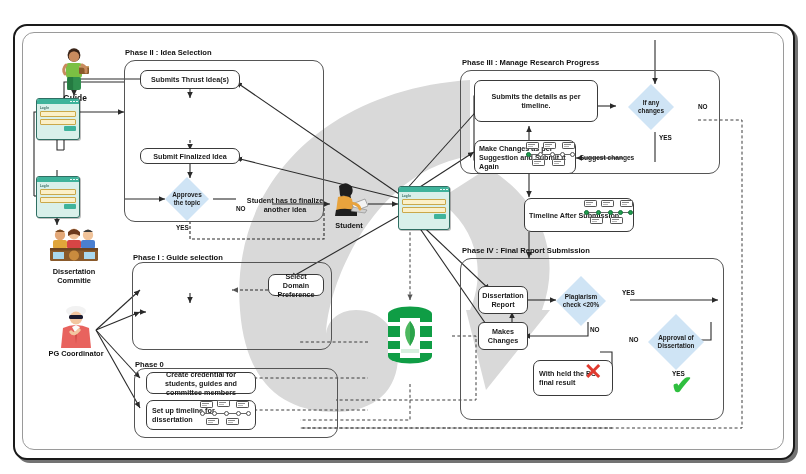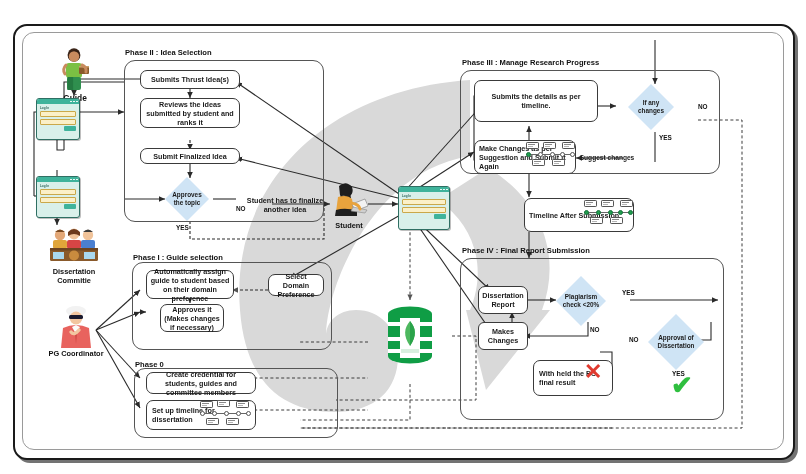--- a/index.html
+++ b/index.html
@@ -290,36 +290,33 @@
       <path d="M28 17 C34 24 35 32 28 42 C21 32 22 24 28 17z" fill="#4db85f"></path>
       <path d="M28 17 C34 24 35 32 28 42 L28 17z" fill="#2aa34a"></path>
       <rect x="19" y="45" width="18" height="4" fill="#d8efdf"></rect>
     </svg>
   </div>
 
   <div class="phase-title" style="left:125px;top:48px;">Phase II : Idea Selection</div>
   <div class="group" style="left:124px;top:60px;width:200px;height:162px;"></div>
 
   <div class="box" style="left:140px;top:70px;width:100px;height:19px;">Submits Thrust Idea(s)</div>
-  <div class="box" style="left:140px;top:98px;width:100px;height:30px;">Reviews the ideas submitted by student and ranks it</div>
   <div class="box" style="left:140px;top:148px;width:100px;height:16px;">Submit Finalized Idea</div>
 
   <div class="diamond" style="left:165px;top:177px;width:44px;height:44px;clip-path:polygon(50% 0,100% 50%,50% 100%,0 50%);">
     <span class="dlabel" style="transform:none;width:40px;">Approves the topic</span>
   </div>
   <div class="edge-label" style="left:236px;top:205px;">NO</div>
   <div class="edge-label" style="left:176px;top:224px;">YES</div>
   <div class="free-label" style="left:240px;top:196px;width:90px;">Student has to finalize another idea</div>
 
   <div class="phase-title" style="left:133px;top:253px;">Phase I : Guide selection</div>
   <div class="group" style="left:132px;top:262px;width:200px;height:88px;"></div>
 
-  <div class="box" style="left:146px;top:270px;width:88px;height:29px;">Automatically assign guide to student based on their domain preference</div>
   <div class="box" style="left:268px;top:274px;width:56px;height:22px;">Select Domain Preference</div>
-  <div class="box" style="left:160px;top:304px;width:64px;height:28px;">Approves it (Makes changes if necessary)</div>
 
   <div class="phase-title" style="left:135px;top:360px;">Phase 0</div>
   <div class="group" style="left:134px;top:368px;width:204px;height:70px;"></div>
 
   <div class="box" style="left:146px;top:372px;width:110px;height:22px;">Create credential for students, guides and committee members</div>
   <div class="box" style="left:146px;top:400px;width:110px;height:30px;justify-content:flex-start;text-align:left;padding-left:5px;">Set up timeline for dissertation</div>
   <div class="gantt" style="left:196px;top:401px;width:58px;height:28px;">
     <div class="card" style="left:4px;top:0px;"></div>
     <div class="card" style="left:21px;top:-1px;"></div>
     <div class="card" style="left:40px;top:0px;"></div>

